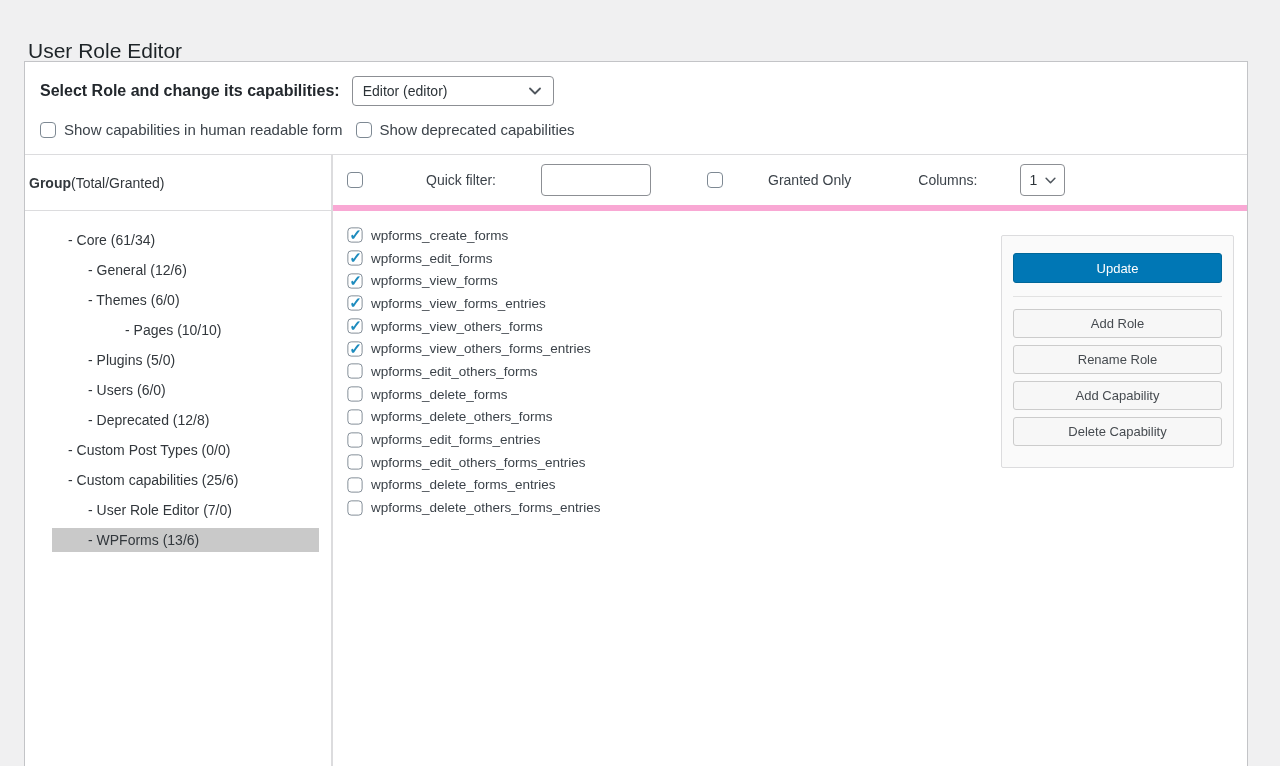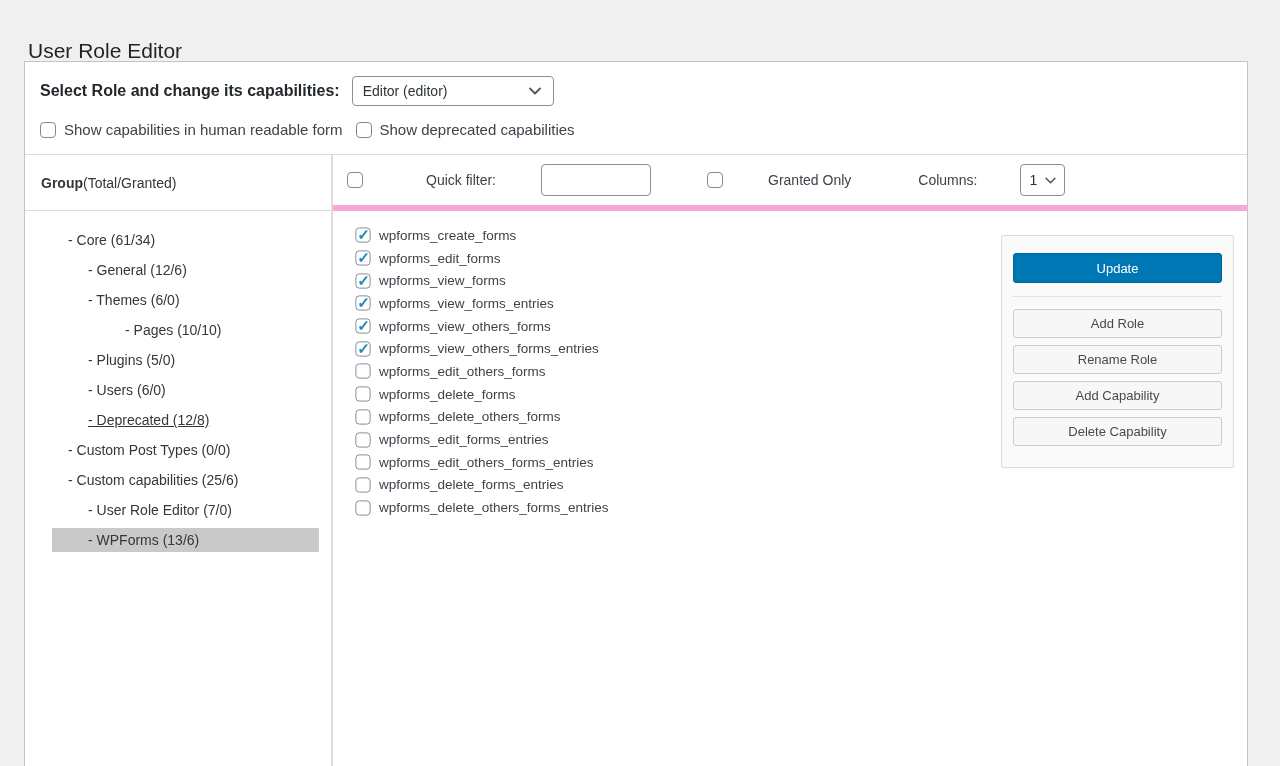--- a/index.html
+++ b/index.html
@@ -41,21 +41,21 @@
     font-size:16px; font-weight:700; color:#1e8cbe;
   }
   .opt-label { margin-left:8px; }
   .opt-gap { margin-left:13px; }
   
   .columns { display:flex; height:646px; }
   .col-left { width:306px; flex:0 0 306px; }
   .col-right { flex:1; border-left:2px solid #dcdcde; display:flex; flex-direction:column; }
   .left-header {
     height:56px; border-bottom:1px solid #dcdcde;
-    display:flex; align-items:center; padding-left:16px; font-size:14px; color:#32373c;
+    display:flex; align-items:center; padding-left:4px; font-size:14px; color:#32373c;
   }
   .left-header b { font-weight:700; }
   .right-header {
     height:56px; border-bottom:6px solid #f9a8d4;
     display:flex; align-items:center; padding-left:14px; font-size:14px; color:#3c434a;gap:37px;
   }
   .qf-label { margin-left:26px; }
   .qf-input {
     margin-left:8px; width:110px; height:32px;
     border:1px solid #8c8f94; border-radius:4px; padding:0 8px;
@@ -67,21 +67,21 @@
   .cols-select { margin-left:6px; height:32px; }
   
   .tree { padding-top:14px; font-size:14px; color:#32373c; }
   .tree-row { height:30px; display:flex; align-items:center; cursor:pointer; }
   .tree-row .hl {
     height:24px; width:267px; display:flex; align-items:center;
     background:#c9c9c9;
   }
   
   .right-content { display:flex; align-items:flex-start; flex:1; }
-  .cap-list { flex:1; padding:13px 0 0 22px; }
+  .cap-list { flex:1; padding:13px 0 0 14px; }
   .cap-row { display:flex; align-items:center; height:22.7px; cursor:default; }
   .cap-row .cb { transform:scale(0.95); }
   .cap-name { margin-left:8px; font-size:13.5px; color:#3c434a; }
   .actions-panel {
     width:233px; flex:0 0 233px; margin:24px 13px 0 6px;
     background:#fafafa; border:1px solid #dcdcde; border-radius:2px;
     padding:17px 11px 21px 11px;
   }
   .btn { display:block; width:100%; border-radius:3px; font-size:13px;
          font-family:"Liberation Sans", sans-serif; cursor:pointer; }
@@ -127,21 +127,21 @@
         <b>Group</b>
           <span> (Total/Granted)</span>
       </div>
       <div class="tree" id="group-tree">
           <div class="tree-row" style="padding-left: 43px;">- Core (61/34)</div>
           <div class="tree-row" style="padding-left: 63px;">- General (12/6)</div>
           <div class="tree-row" style="padding-left: 63px;">- Themes (6/0)</div>
           <div class="tree-row" style="padding-left: 100px;">- Pages (10/10)</div>
           <div class="tree-row" style="padding-left: 63px;">- Plugins (5/0)</div>
           <div class="tree-row" style="padding-left: 63px;">- Users (6/0)</div>
-          <div class="tree-row" style="padding-left: 63px; text-decoration: underline;">- Deprecated (12/8)</div>
+          <div class="tree-row" style="padding-left: 63px;">- Deprecated (12/8)</div>
           <div class="tree-row" style="padding-left: 43px;">- Custom Post Types (0/0)</div>
           <div class="tree-row" style="padding-left: 43px;">- Custom capabilities (25/6)</div>
           <div class="tree-row" style="padding-left: 63px;">- User Role Editor (7/0)</div>
           <div class="tree-row" style="padding-left: 27px;">
             <div class="hl" style="padding-left: 36px;">- WPForms (13/6)</div>
           </div>
         </div>
     </div>
 
     <div class="col-right">

